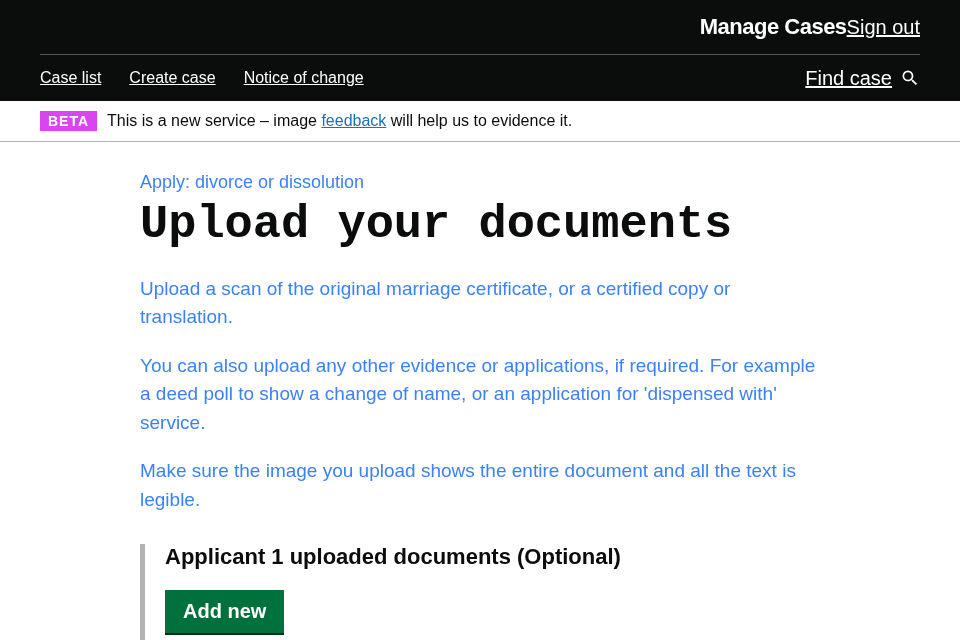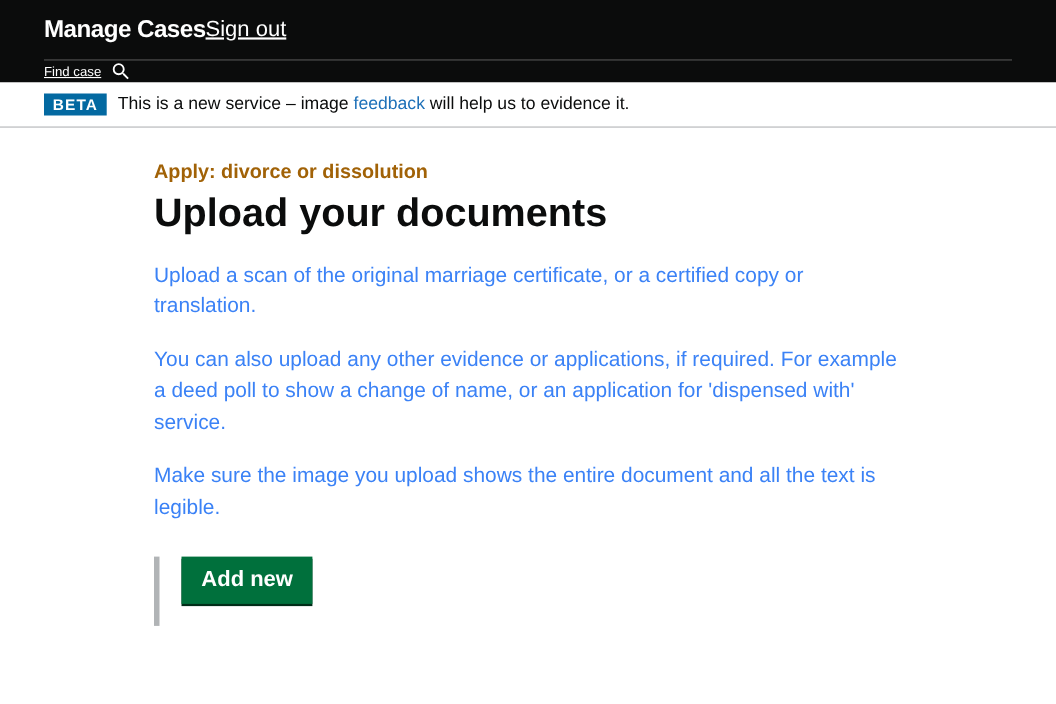--- a/index.html
+++ b/index.html
@@ -10,21 +10,21 @@
       color: #0b0c0c;
     }
 
     
     .header {
       background: #0b0c0c;
       padding: 0 40px;
     }
     .header-top {
       display: flex;
-      justify-content: flex-start;
+      justify-content: flex-end;
       align-items: center;
       padding: 14px 0;
     }
     .header-title {
       color: #fff;
       font-size: 22px;
       font-weight: 700;
       letter-spacing: -0.5px;
     }
     .sign-out-link {
@@ -61,68 +61,70 @@
     .find-case-area {
       display: flex;
       align-items: center;
       gap: 8px;
       color: #fff;
       cursor: pointer;
     }
     .find-case-area a {
       color: #fff;
       text-decoration: underline;
-      font-size: 12px;
+      font-size: 20px;
     }
     .search-icon {
       width: 20px;
       height: 20px;
       fill: #fff;
     }
 
     
     .beta-banner {
       background: #fff;
       padding: 10px 40px;
       border-bottom: 1px solid #b1b4b6;
       display: flex;
       align-items: center;
       gap: 10px;
       font-size: 16px;
     }
     .beta-tag {
-      background: #0369a1;
+      background: #d946ef;
       color: #fff;
       font-size: 14px;
       font-weight: 700;
       padding: 2px 8px;
       letter-spacing: 1px;
     }
     .beta-text a {
       color: #1d70b8;
+      text-decoration: underline;
     }
 
     
     .main-content {
       max-width: 760px;
       margin: 0 auto;
       padding: 30px 40px 40px 40px;
     }
     .page-subtitle {
       font-size: 18px;
-      color: #a16207;
+      color: #3b82f6;
       margin-bottom: 6px;
-      font-weight: 700;
+      font-weight: 400;
     }
     .page-title {
-      font-size: 36px;
+      font-size: 47px;
       font-weight: 700;
       color: #0b0c0c;
       margin-bottom: 24px;
       line-height: 1.1;
+      font-family: Liberation Mono, monospace;
     }
     .body-text {
       font-size: 19px;
       color: #3b82f6;
       margin-bottom: 20px;
       line-height: 1.5;
     }
 
     
     .section-card {
@@ -153,20 +155,31 @@
   </style>
 </head>
 <body>
 
 <header class="header">
   <div class="header-top">
     <span class="header-title">Manage Cases</span>
     <a class="sign-out-link">Sign out</a>
   </div>
   <nav class="nav-bar">
+    <ul class="nav-links">
+      <li>
+        <a>Case list</a>
+      </li>
+      <li>
+        <a>Create case</a>
+      </li>
+      <li>
+        <a>Notice of change</a>
+      </li>
+    </ul>
     <div class="find-case-area">
       <a>Find case</a>
       <svg class="search-icon" viewBox="0 0 24 24" xmlns="http://www.w3.org/2000/svg">
         <path d="M15.5 14h-.79l-.28-.27A6.471 6.471 0 0 0 16 9.5 6.5 6.5 0 1 0 9.5 16c1.61 0 3.09-.59 4.23-1.57l.27.28v.79l5 4.99L20.49 19l-4.99-5zm-6 0C7.01 14 5 11.99 5 9.5S7.01 5 9.5 5 14 7.01 14 9.5 11.99 14 9.5 14z"></path>
       </svg>
     </div>
   </nav>
 </header>
 
 <div class="beta-banner">
@@ -178,16 +191,17 @@
 
 <main class="main-content">
   <p class="page-subtitle">Apply: divorce or dissolution</p>
   <h1 class="page-title">Upload your documents</h1>
 
   <p class="body-text">Upload a scan of the original marriage certificate, or a certified copy or translation.</p>
   <p class="body-text">You can also upload any other evidence or applications, if required. For example a deed poll to show a change of name, or an application for 'dispensed with' service.</p>
   <p class="body-text">Make sure the image you upload shows the entire document and all the text is legible.</p>
 
   <div class="section-card">
+    <h2 class="section-card-title">Applicant 1 uploaded documents (Optional)</h2>
     <button class="btn-green">Add new</button>
   </div>
 
 </main>
 
 </body></html>

